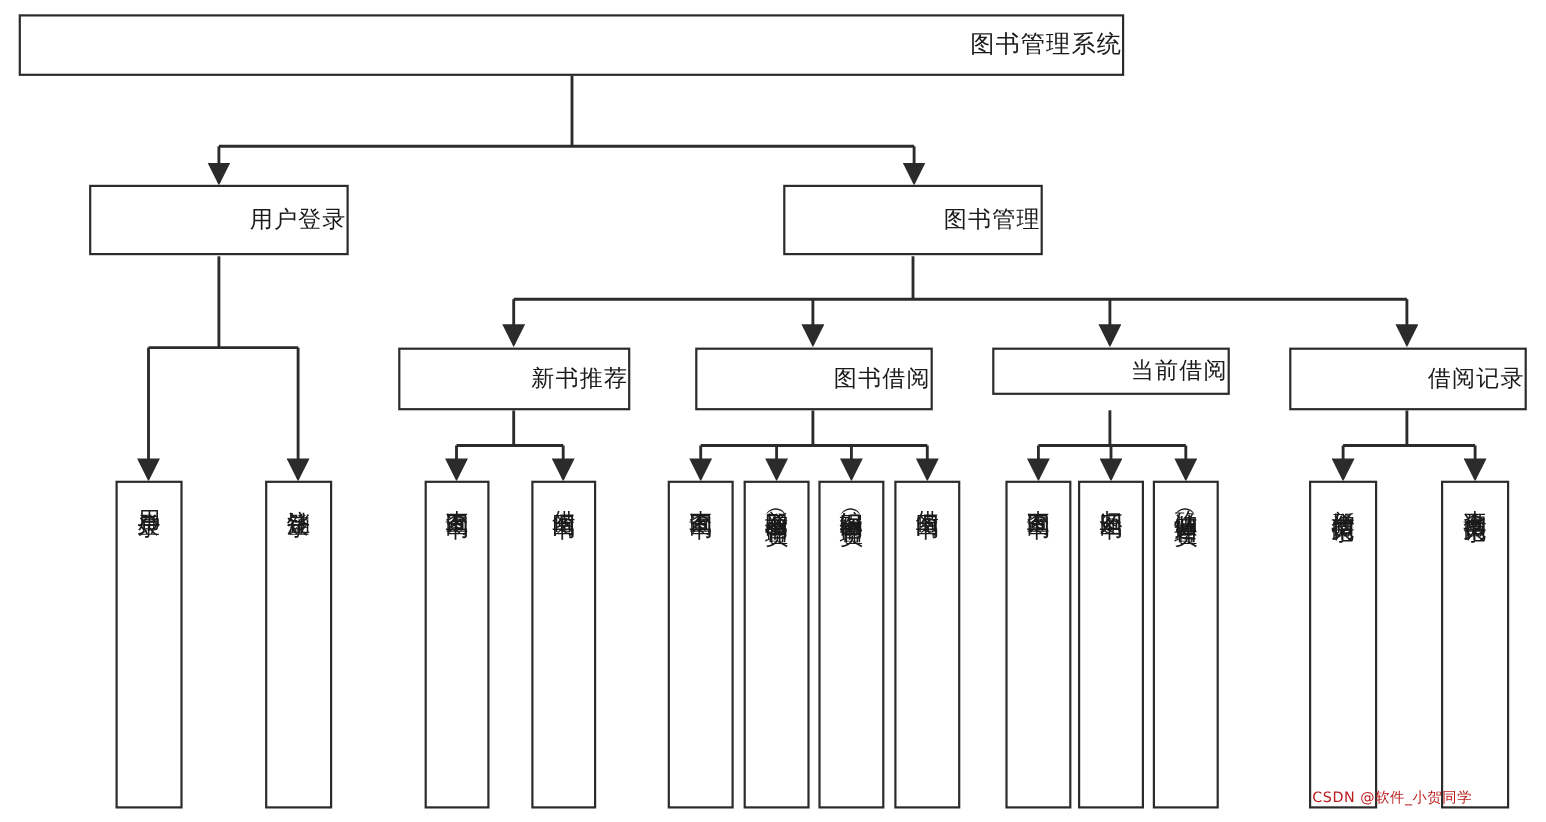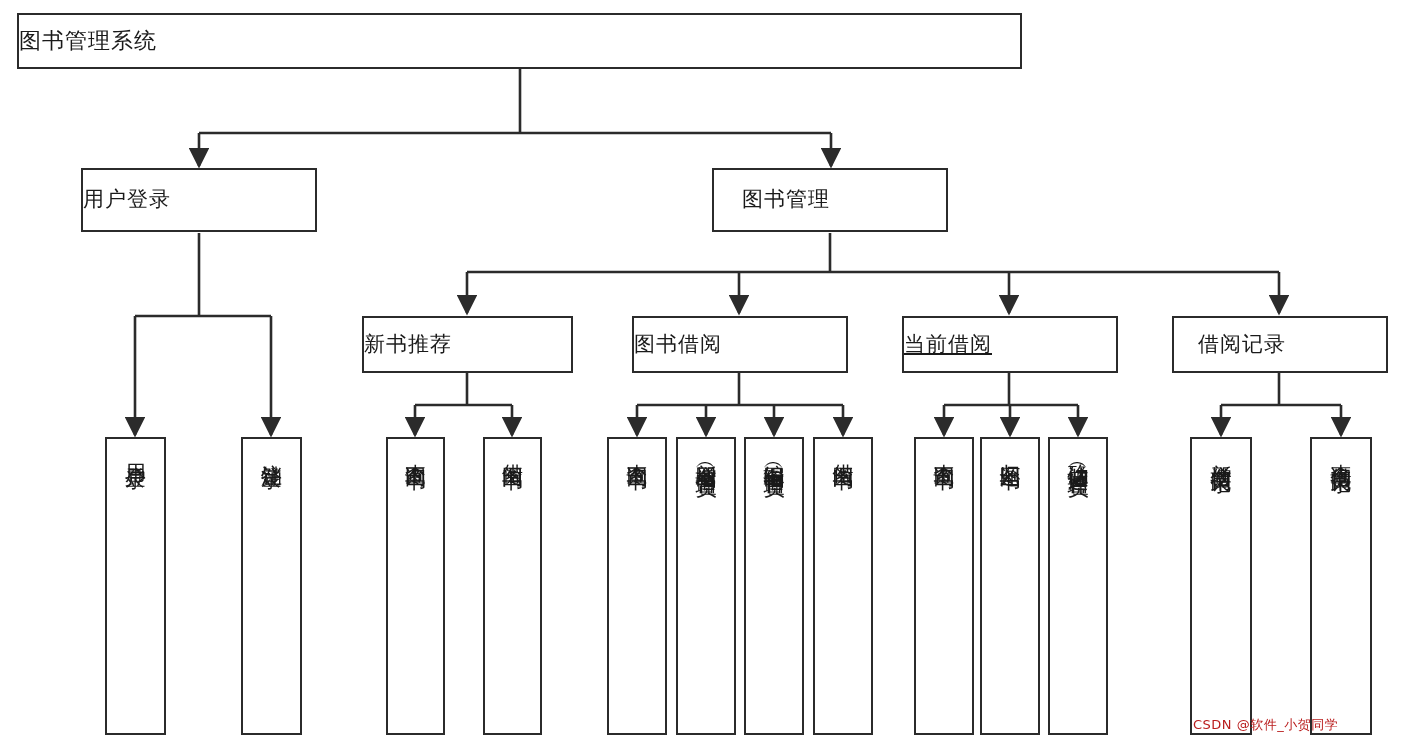--- a/index.html
+++ b/index.html
@@ -26,21 +26,21 @@
     height: 747px;
     pointer-events: none;
   }
   .node {
     position: absolute;
     box-sizing: border-box;
     background: #ffffff;
     border: 2px solid #2b2b2b;
     display: flex;
     align-items: center;
-    justify-content: flex-start;
+    justify-content: flex-end;
     color: #1a1a1a;
   }
   .node .label {
     display: block;
     text-align: center;
     line-height: 1.32;
   }
   
   .node.horiz .label {
     font-size: 21px;
@@ -143,21 +143,21 @@
   </div>
 
   <div class="node horiz" style="left:362px; top:316px; width:211px; height:57px;">
     <span class="label">新书推荐</span>
   </div>
 
   <div class="node horiz" style="left:632px; top:316px; width:216px; height:57px;">
     <span class="label">图书借阅</span>
   </div>
 
-  <div class="node horiz" style="left:902px; top:316px; width:216px; height:57px;text-decoration:underline;">
+  <div class="node horiz" style="left:902px; top:316px; width:216px; height:43px;">
     <span class="label">当前借阅</span>
   </div>
 
   <div class="node horiz" style="left:1172px; top:316px; width:216px; height:57px;padding-left:24px;">
     <span class="label">借阅记录</span>
   </div>
 
   <div class="node leaf" style="left:105px; top:437px; width:61px; height:298px;">
     <span class="label">用户登录</span>
   </div>

